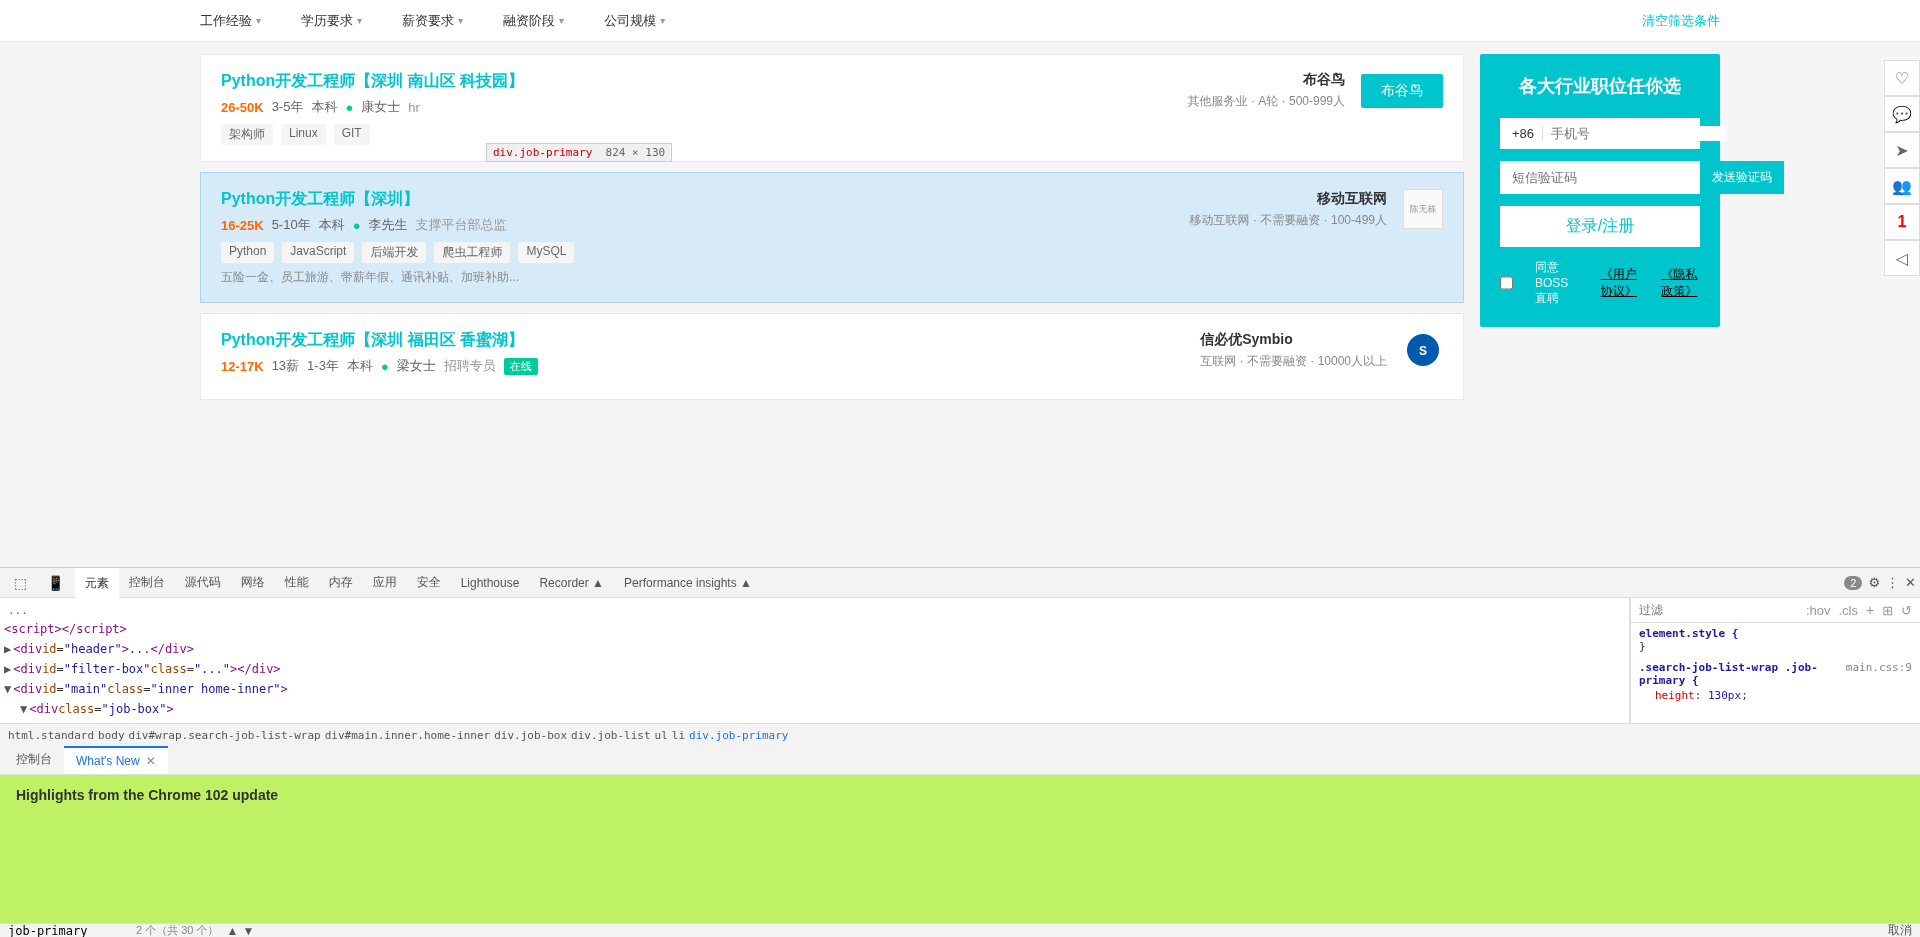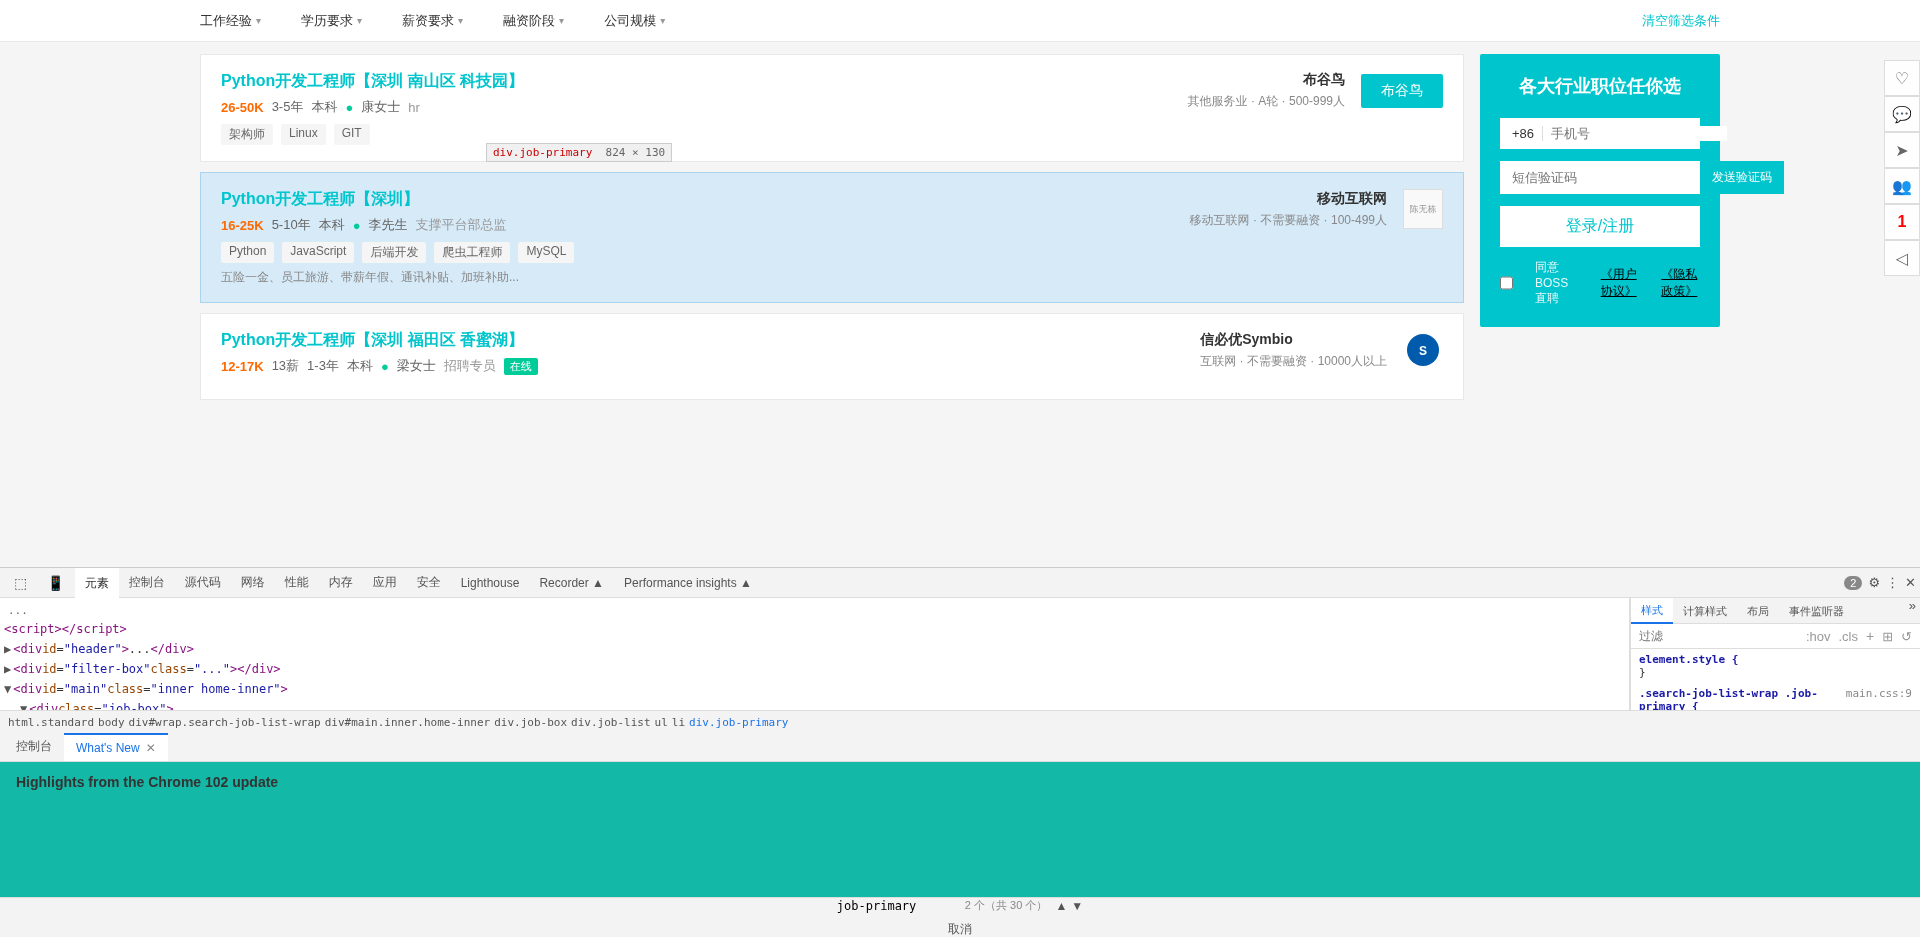--- a/index.html
+++ b/index.html
@@ -175,31 +175,30 @@
       font-size: 11px;
       color: #555;
       gap: 2px;
       flex-shrink: 0;
     }
     .breadcrumb-item { cursor: pointer; }
     .breadcrumb-sep { color: #999; }
 
     
     .bottom-bar {
-      height: 40px;
+      height: 14px;
       background: #f3f3f3;
       border-top: 1px solid #ddd;
       display: flex;
       align-items: center;
       padding: 0 8px;
       font-size: 12px;
       color: #555;
       gap: 8px;
       flex-shrink: 0;
-      flex-direction: column;
     }
     .search-input-bar {
       flex: 1;
       display: flex;
       align-items: center;
       gap: 8px;
     }
     .search-input-bar input {
       border: none;
       outline: none;
@@ -235,21 +234,21 @@
       border-top: 2px solid #1a73e8;
       color: #1a73e8;
     }
     .devtools-bottom-tab .close-x {
       margin-left: 6px;
       color: #888;
       cursor: pointer;
     }
     .whats-new-content {
       flex: 1;
-      background: #14b8a6;
+      background: #bef264;
       padding: 12px 16px;
       font-size: 13px;
       color: #333;
       overflow: auto;
     }
     .whats-new-content .headline { font-size: 14px; font-weight: bold; color: #333; }
 
     
     .devtools-left::-webkit-scrollbar { width: 8px; }
     .devtools-left::-webkit-scrollbar-track { background: #f1f1f1; }
@@ -570,27 +569,20 @@
       <div class="tree-line" style="padding-left:16px;">
         <span class="expand-arrow">▼</span>
         <span class="tag-name">&lt;div </span>
         <span class="attr-name">class</span>=<span class="attr-val">"job-box"</span>
         <span class="tag-name">&gt;</span>
       </div>
 
     </div>
 
     <div class="devtools-right">
-      <div class="styles-tabs">
-        <div class="styles-tab active">样式</div>
-        <div class="styles-tab">计算样式</div>
-        <div class="styles-tab">布局</div>
-        <div class="styles-tab">事件监听器</div>
-        <span style="margin-left:auto; cursor:pointer; padding:0 4px; color:#555; font-size:13px;">»</span>
-      </div>
       <div class="styles-filter">
         <input type="text" style="font-size: 12px;" placeholder="过滤">
         <span style="color:#999; margin-left:auto; cursor:pointer;">:hov</span>
         <span style="color:#999; margin-left:4px; cursor:pointer;">.cls</span>
         <span style="color:#999; margin-left:4px; cursor:pointer; font-size:14px;">+</span>
         <span style="color:#999; margin-left:4px; cursor:pointer;">⊞</span>
         <span style="color:#999; margin-left:4px; cursor:pointer;">↺</span>
       </div>
       <div class="styles-content">
 

